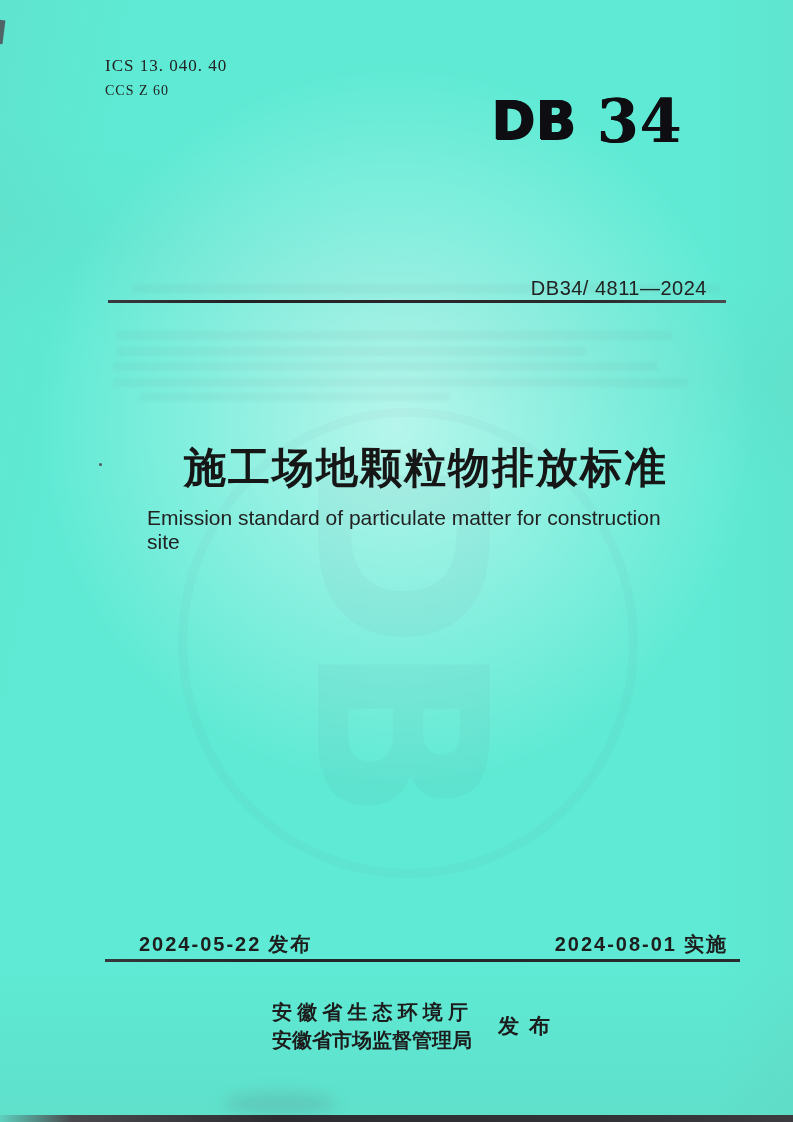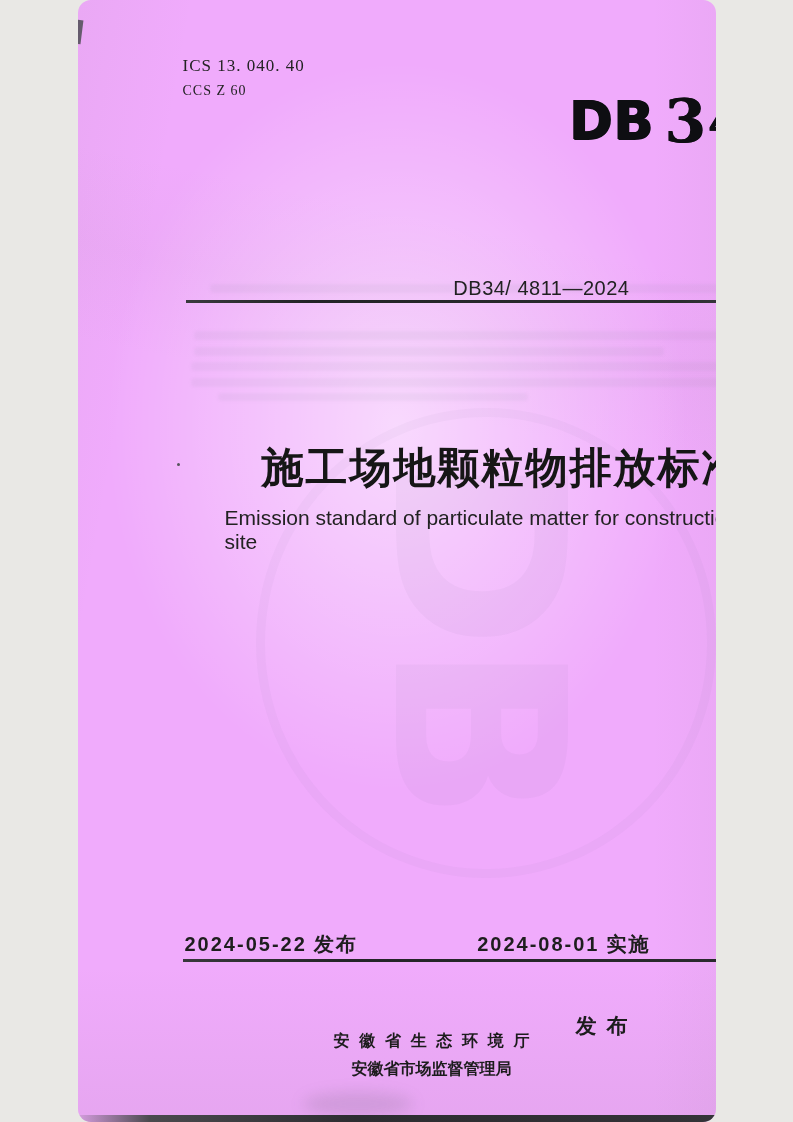--- a/index.html
+++ b/index.html
@@ -1,24 +1,23 @@
 <!DOCTYPE html>
 <html><head>
 <meta charset="utf-8">
 <style>
   html,body { margin:0; padding:0; background:#e9e8e5; }
   .page {
     position:relative;
-    width:638px; height:1122px;
+    width:793px; height:1122px;
     margin:0 auto;
-    background:#f0abfc;
+    background:#5eead4;
     overflow:hidden;
     font-family:"Liberation Sans", sans-serif;
     color:#1b1b1b;
-    border-radius:13px;
   }
   
   .page::before {
     content:""; position:absolute; inset:0; pointer-events:none;
     background:
       radial-gradient(ellipse 70% 50% at 50% 38%, rgba(255,255,255,0.55), rgba(255,255,255,0) 65%),
       linear-gradient(100deg, rgba(120,114,106,0.05), rgba(120,114,106,0) 14%),
       linear-gradient(to left, rgba(120,114,106,0.045), rgba(120,114,106,0) 10%),
       linear-gradient(to bottom, rgba(0,0,0,0) 86%, rgba(105,100,95,0.07) 99%),
       linear-gradient(12deg, rgba(0,0,0,0) 62%, rgba(130,125,118,0.035) 70%, rgba(0,0,0,0) 78%);
@@ -35,21 +34,21 @@
   .ccs  { left:105px; top:83px;  font-family:"Liberation Serif", serif; font-size:14px; letter-spacing:1px; color:#232323; }
 
   .logo { left:492px; top:94px; display:flex; align-items:flex-start; color:#0e0e12; }
   .logo-db {
     font-family:"DejaVu Sans", sans-serif; font-weight:900; font-size:52px; line-height:1.05;
     letter-spacing:1px; transform:scaleY(1.02);
     text-shadow:1px 0 0 currentColor, -1px 0 0 currentColor, 0 0.5px 0 currentColor;
   }
   .logo-num {
     font-family:"DejaVu Serif", serif; font-weight:700; font-size:60px; line-height:0.92;
-    margin-left:10px; letter-spacing:1px;
+    margin-left:20px; letter-spacing:1px;
     text-shadow:0.5px 0 0 currentColor;
   }
 
   .category {
     left:98px; top:176px; width:620px;
     font-size:39px; font-weight:500; color:#1d1d1d;
     text-align:justify; text-align-last:justify; white-space:nowrap;
   }
   .std-no { top:237px; right:86px; font-size:20px; font-weight:500; letter-spacing:0.5px; color:#202020;margin-top:40px; }
 
@@ -79,24 +78,24 @@
     left:156px; top:440px; width:540px; text-align:center;
     font-size:42px; font-weight:700; letter-spacing:2px; color:#161616; white-space:nowrap;
   }
   .title-en {
     left:147px; top:506px; width:540px; text-align:left;
     font-family:Liberation Sans, sans-serif; font-size:21px; color:#222;
   }
 
   .date-issue { left:107px; top:931px; font-size:20px; font-weight:600; color:#1e1e1e; }
   .date-impl  { top:931px; right:65px; font-size:20px; font-weight:600; color:#1e1e1e; }
-  .date-val   { letter-spacing:2px; }
+  .date-val   { letter-spacing:2px;margin-left:32px; }
   .date-label { margin-left:7px; letter-spacing:2px; }
 
-  .publishers { left:256px; top:998px; width:196px; font-size:16px; font-weight:600; color:#1c1c1c;margin-top:29px; }
+  .publishers { left:272px; top:998px; width:196px; font-size:20px; font-weight:600; color:#1c1c1c; }
   .pub-line   { line-height:28px; white-space:nowrap;text-align:center; }
   .pub-line.justified { text-align:justify; text-align-last:justify; }
   .publish-label { left:498px; top:1012px; width:52px; font-size:21px; font-weight:600;
     text-align:justify; text-align-last:justify; color:#1c1c1c; }
 </style>
 </head>
 <body>
 
 <div class="page">
 

